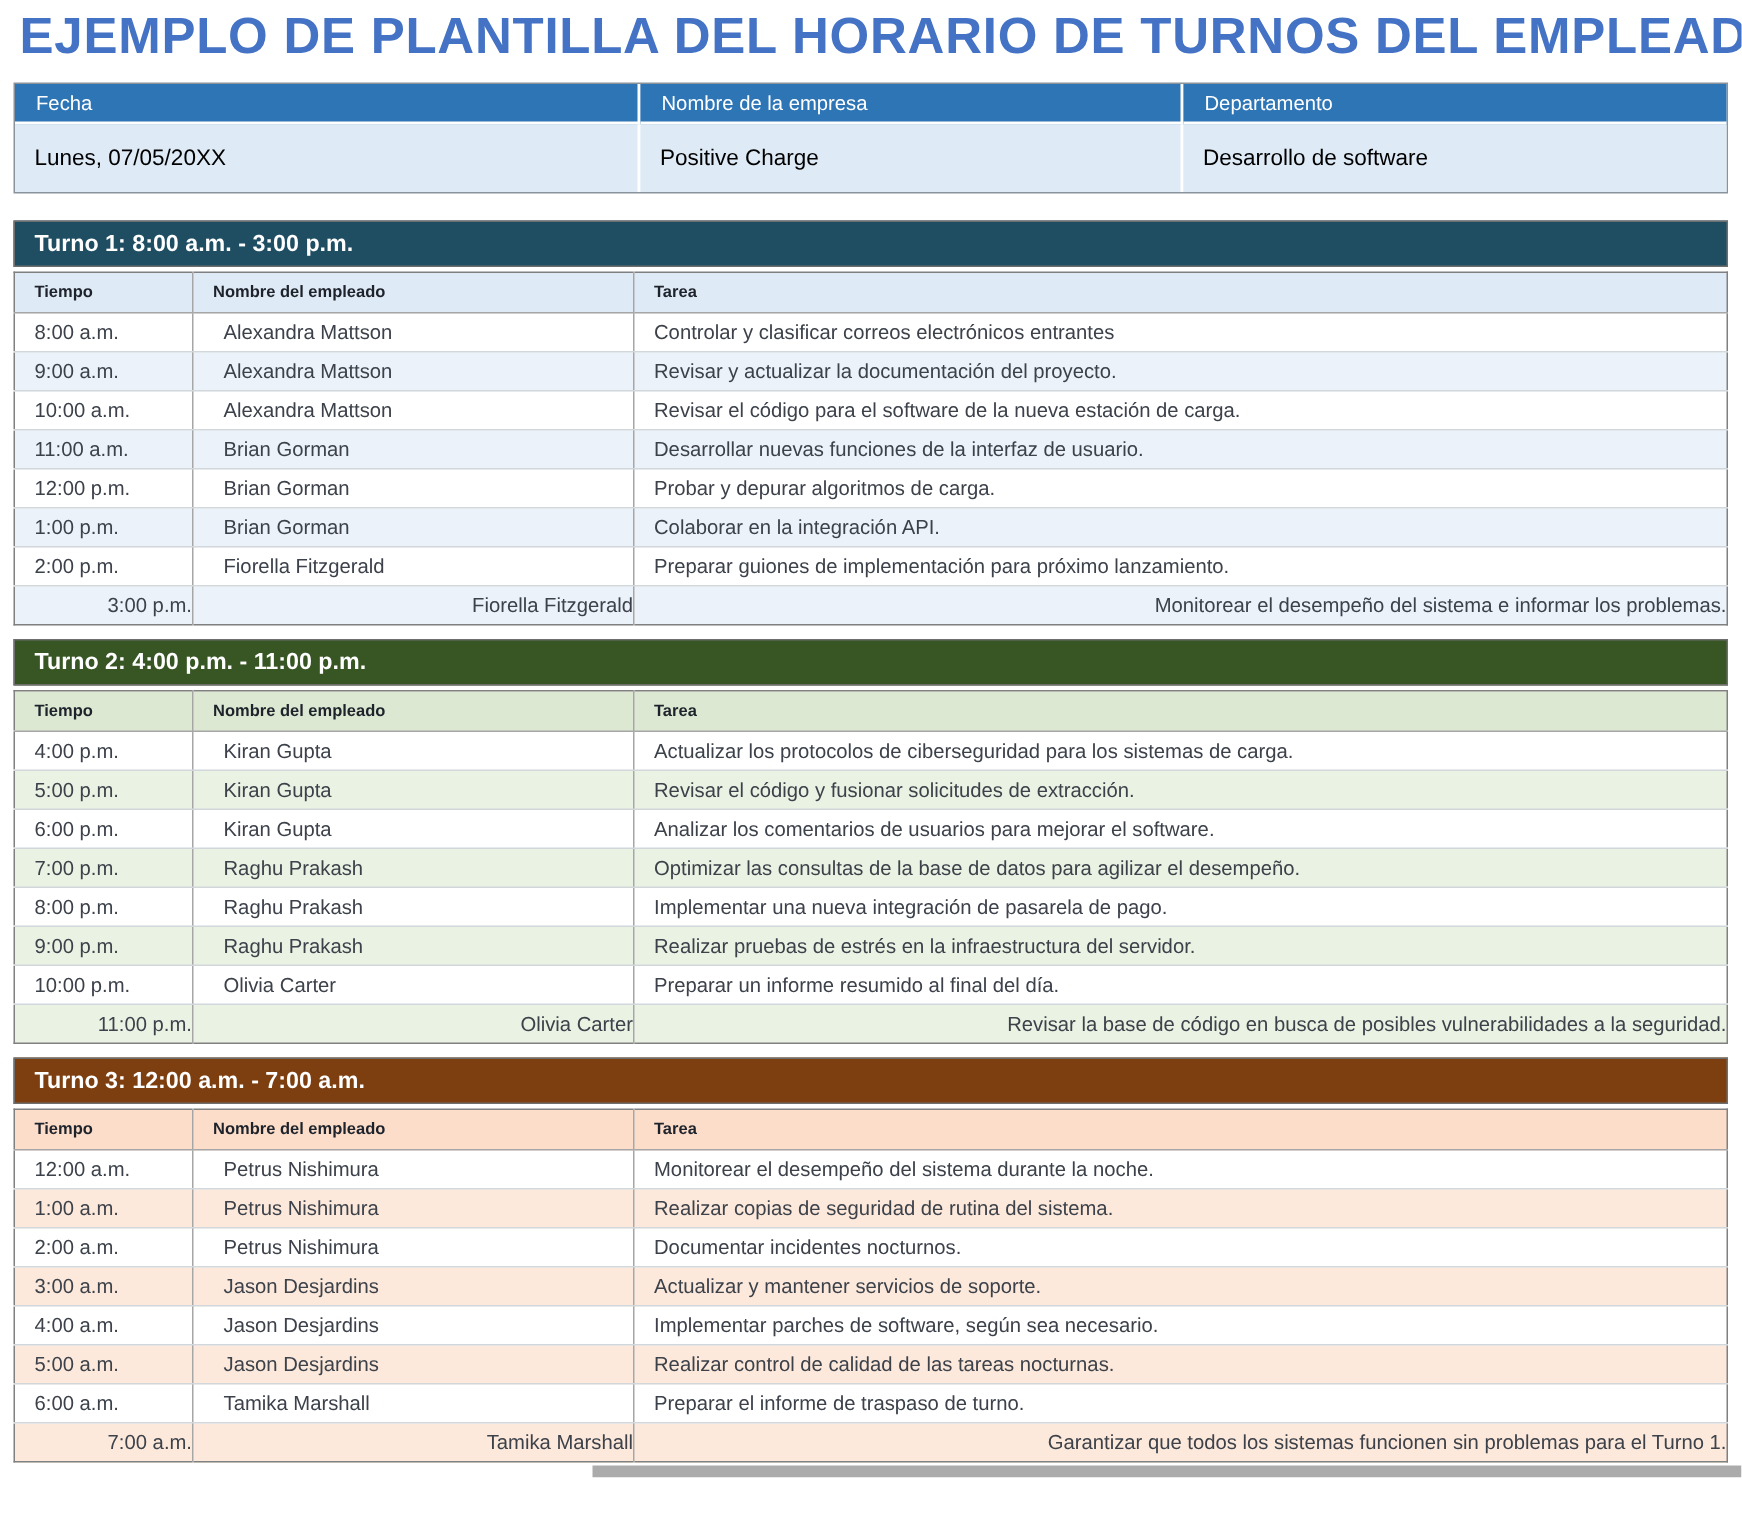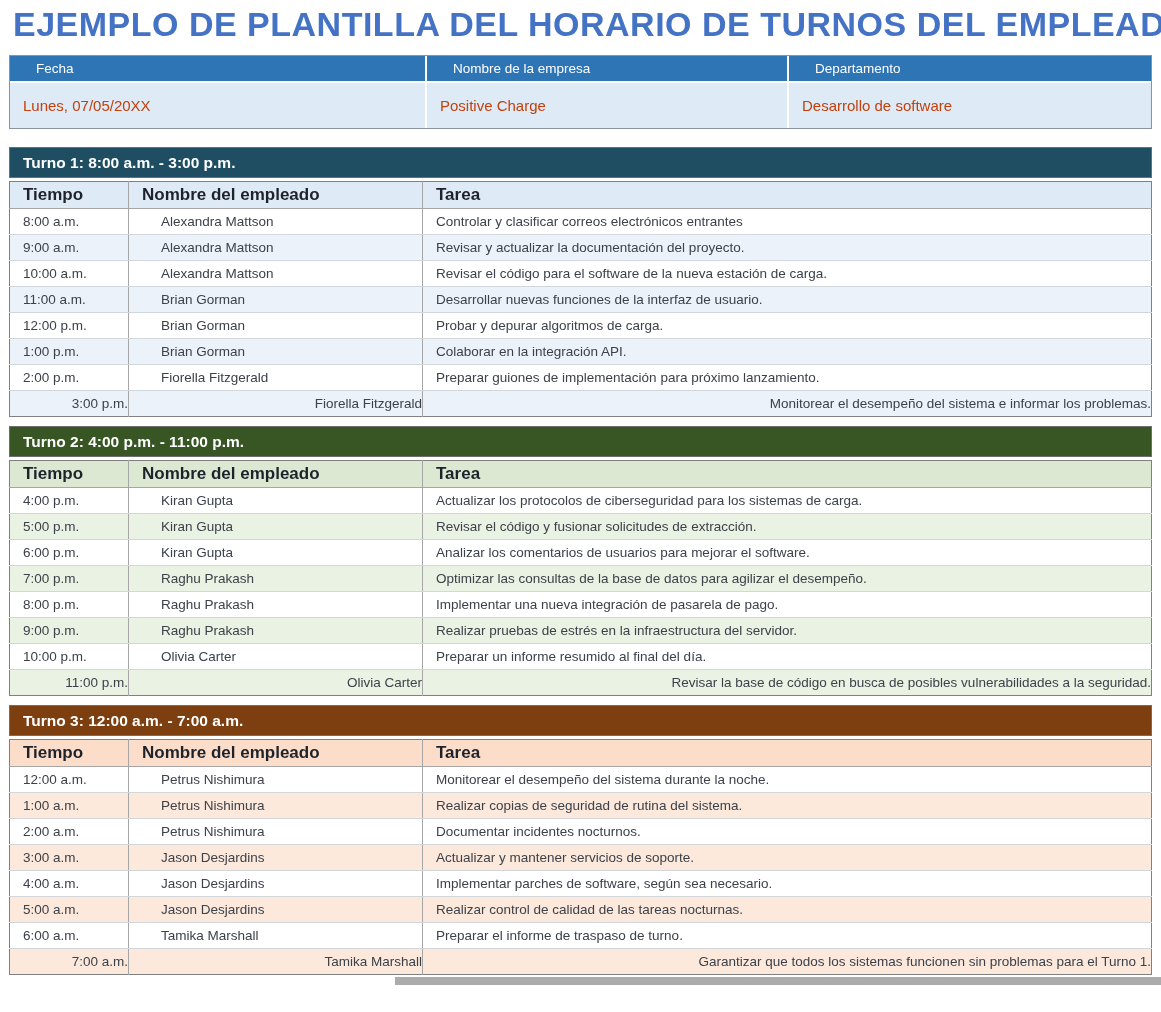--- a/index.html
+++ b/index.html
@@ -31,29 +31,29 @@
   }
   table.info-table col.c1 { width: 417px; }
   table.info-table col.c2 { width: 362px; }
   table.info-table th {
     background: var(--info_header_bg, #2E75B6);
     color: #ffffff;
     font-weight: 400;
     font-size: 13.5px;
     text-align: left;
     height: 27px;
-    padding-left: 26px;
+    padding-left: 14px;
     border-right: 2px solid #ffffff;
     border-bottom: 2px solid #ffffff;
   }
   table.info-table th:last-child { border-right: none; }
   table.info-table td {
     background: var(--info_body_bg, #DEEAF6);
     font-size: 15px;
-    color: #c2410c;
+    color: #000000;
     height: 45px;
     padding-left: 13px;
     border-right: 2px solid #ffffff;
   }
   table.info-table td:last-child { border-right: none; }
 
   
   .shift { margin-top: 9px; }
   .shift:first-child { margin-top: 18px; border-radius: 30px; }
   .shift-bar {
@@ -72,38 +72,38 @@
     table-layout: fixed;
     border-collapse: collapse;
     border: 1px solid var(--border_gray, #808080);
   }
   table.shift-table col.c1 { width: 119px; }
   table.shift-table col.c2 { width: 294px; }
   table.shift-table th {
     background: var(--head, #DEEAF6);
     color: #1E222B;
     font-weight: 700;
-    font-size: 17px;
+    font-size: 11px;
     text-align: left;
     height: 27px;
     padding-left: 13px;
     border-right: 1px solid var(--divider_gray, #A6A6A6);
     border-bottom: 1px solid var(--divider_gray, #A6A6A6);
   }
   table.shift-table th:last-child { border-right: none; }
   table.shift-table td {
     font-size: 13.5px;
     color: var(--text_dark, #3C414A);
     height: 26px;
     padding-left: 13px;
     border-right: 1px solid var(--divider_gray, #A6A6A6);
     border-bottom: 1px solid var(--row_line, #D2D7DC);
   }
   table.shift-table td:last-child { border-right: none; }
-  table.shift-table td:nth-child(2) { padding-left: 32px; }
+  table.shift-table td:nth-child(2) { padding-left: 20px; }
   table.shift-table tbody tr:nth-child(even) td { background: var(--alt, #EBF2FA); }
   table.shift-table tbody tr:nth-child(odd) td { background: #ffffff; }
   table.shift-table tbody tr:last-child td { border-bottom: none; text-align: right; }
 
   
   .bottom-strip {
     position: relative;
     left: 386px;
     width: 766px;
     height: 8px;

